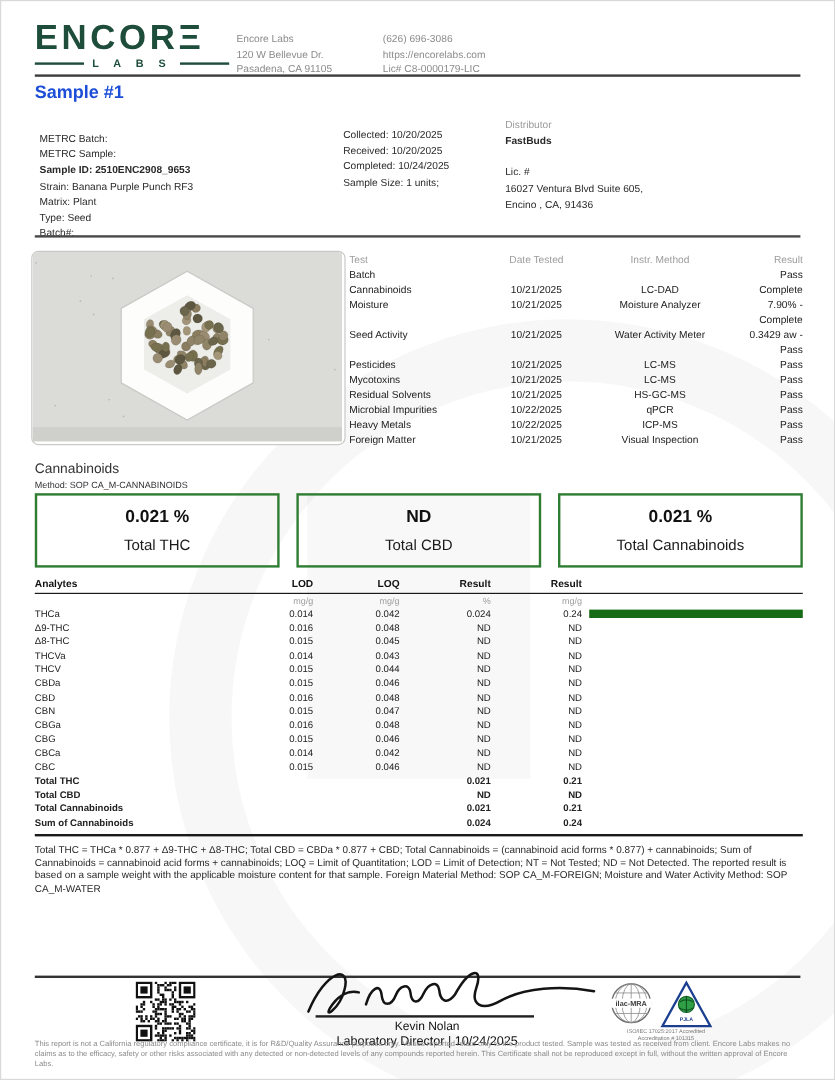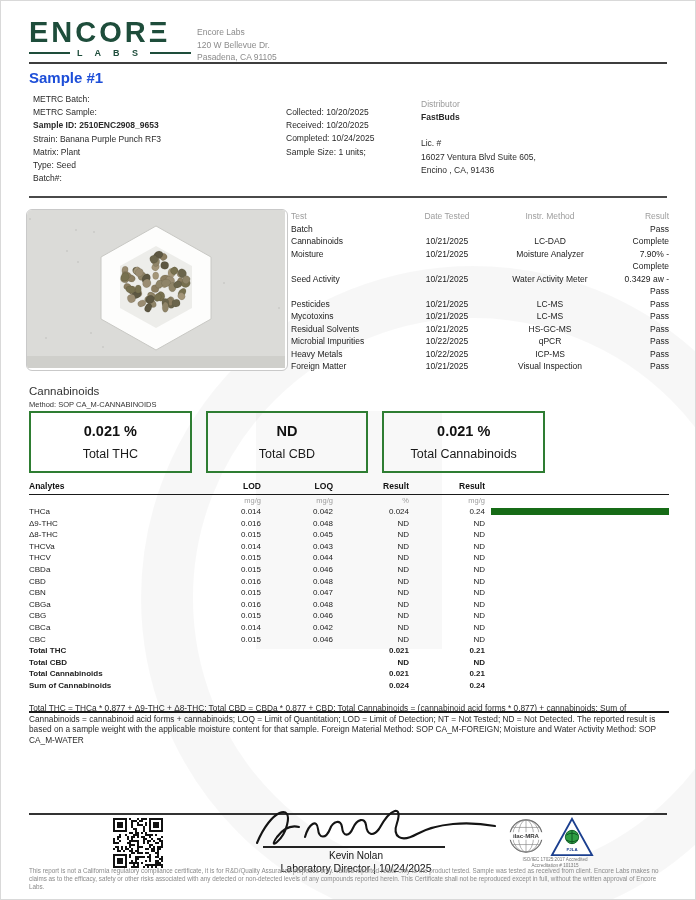--- a/index.html
+++ b/index.html
@@ -19,46 +19,46 @@
   .hdr-addr{left:196px;}
   .hdr-contact{left:318px;}
   .hdr-right{position:absolute;right:28px;top:20px;text-align:right;color:#8a8a8a;}
   .hdr-right .l1{font-size:12px;line-height:15px;}
   .hdr-right .l2{font-size:13.5px;line-height:16px;}
   .hdr-right .l3{font-size:8px;margin-top:5px;color:#9a9a9a;}
   .rule{position:absolute;left:28px;right:28px;background:#3d3d3d;}
   
   .sample-title{position:absolute;left:28px;top:68px;font-size:15px;font-weight:700;color:#1d4ed8;}
   .info-col{position:absolute;font-size:8.5px;line-height:13.2px;color:#2a2a2a;}
-  .sample-left{left:32px;top:92px;}
+  .sample-left{left:32px;top:108px;}
   .sample-mid{left:285px;top:105px;}
   .sample-right{left:420px;top:97px;}
   .gray{color:#9a9a9a;}
   .bold{font-weight:700;}
   .dist-gap{height:13px;}
   
   .photo{position:absolute;left:25px;top:208px;width:260px;height:160px;border:1px solid #c9c9c9;
          border-radius:6px;overflow:hidden;background:#fff;}
   .photo svg{display:block;}
   
   .summary{position:absolute;left:290px;top:209px;width:378px;}
   .summary-title{font-size:15px;font-weight:700;color:#111;margin-bottom:7px;}
   .sum-row{display:grid;grid-template-columns:112px 88px 118px 1fr;font-size:8.5px;line-height:12.5px;}
   .sum-row .c2,.sum-row .c3{text-align:center;}
   .sum-row .c4{text-align:right;}
   .sum-head{color:#9d9d9d;}
   
   .cann-title{position:absolute;left:28px;top:384px;font-size:11.5px;color:#333;}
   .cann-method{position:absolute;left:28px;top:399px;font-size:7.5px;color:#333;}
-  .cboxes{position:absolute;left:28px;top:410px;width:516px;display:flex;gap:14px;}
+  .cboxes{position:absolute;left:28px;top:410px;width:640px;display:flex;gap:14px;}
   .cbox{flex:1;border:2px solid #2e7d32;height:58px;text-align:center;}
   .cbox .val{font-size:14.5px;font-weight:700;margin-top:10px;color:#111;}
   .cbox .lbl{font-size:12.5px;margin-top:8px;color:#1a1a1a;}
   
-  .an-table{position:absolute;left:28px;top:479px;width:640px;border-bottom:2px solid #1a1a1a;padding-bottom:19px;}
+  .an-table{position:absolute;left:28px;top:479px;width:640px;border-bottom:2px solid #1a1a1a;padding-bottom:3px;}
   .an-row{display:grid;grid-template-columns:150px 82px 72px 76px 76px 1fr;font-size:8px;
           line-height:11.6px;align-items:center;}
   .an-row .num{text-align:right;}
   .an-head{font-weight:700;font-size:8.5px;border-bottom:1.5px solid #1a1a1a;padding-bottom:2px;
            line-height:12px;color:#111;}
   .an-units{color:#9d9d9d;font-size:7.5px;line-height:11px;}
   .bar-cell{padding-left:6px;height:7px;display:flex;align-items:center;}
   .bar-fill{height:7px;background:#166b16;}
   
   .footnote{position:absolute;left:28px;top:702px;width:640px;font-size:8.3px;line-height:10.6px;color:#2a2a2a;}
@@ -88,20 +88,25 @@
       <span class="txt">L A B S</span>
       <span class="bar"></span>
     </div>
   </div>
   <div class="hdr-col hdr-addr">
 
   <div>Encore Labs</div>
       <div>120 W Bellevue Dr.</div>
       <div>Pasadena, CA 91105</div>
     </div>
+  <div class="hdr-col hdr-contact">
+    <div>(626) 696-3086</div>
+    <div>https://encorelabs.com</div>
+    <div>Lic# C8-0000179-LIC</div>
+  </div>
   <div class="rule" style="top:61px;height:2px;"></div>
 
   <div class="sample-title">Sample #1</div>
   <div class="info-col sample-left">
 
   <div>METRC Batch:</div>
       <div>METRC Sample:</div>
       <div class="bold">Sample ID: 2510ENC2908_9653</div>
       <div>Strain: Banana Purple Punch RF3</div>
       <div>Matrix: Plant</div>

